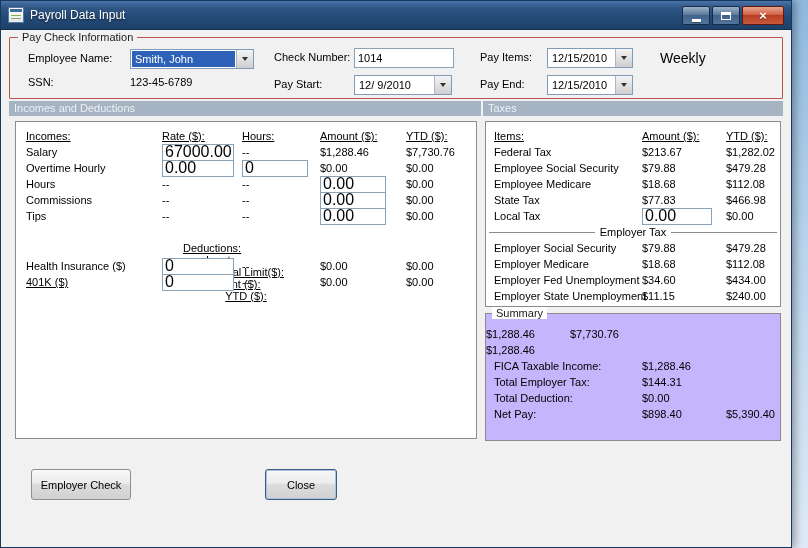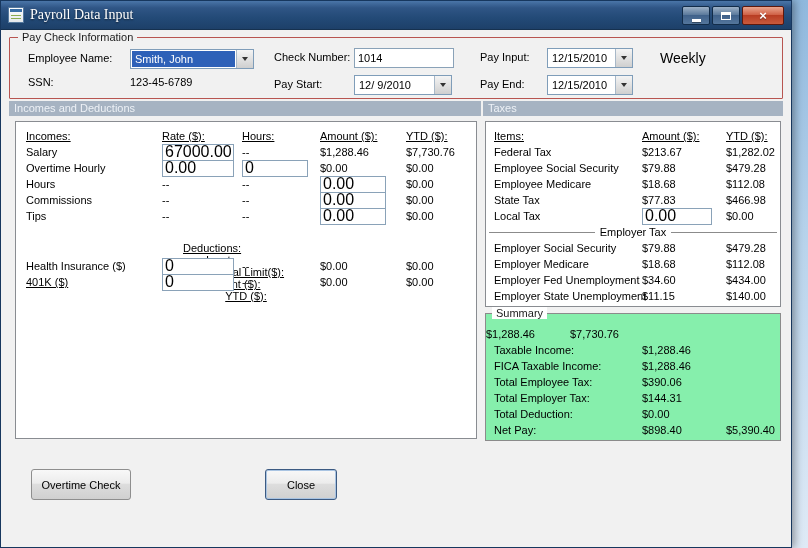--- a/index.html
+++ b/index.html
@@ -11,21 +11,21 @@
   }
   .window { position:absolute; left:0; top:0; width:792px; height:548px;
     border:1px solid #17375e; background:#f1f1f1; box-shadow:3px 0 8px rgba(0,0,0,.35); }
   .titlebar { height:29px;
     background:linear-gradient(180deg,#4a75a8 0%, #2f5585 25%, #234a77 60%, #1d4069 100%);
     display:flex; align-items:center; position:relative; border-bottom:1px solid #16314f; }
   .app-icon { width:16px; height:16px; margin:0 6px 0 7px; background:linear-gradient(#fdfdfd,#e4e8ec);
     border:1px solid #55799e; position:relative; flex:0 0 auto; }
   .app-icon::before { content:""; position:absolute; left:1px; right:1px; top:1px; height:3px; background:#3a6ea5; }
   .app-icon::after { content:""; position:absolute; left:2px; right:2px; top:7px; height:1px; background:#8bab4f; box-shadow:0 3px 0 #8bab4f; }
-  .title-text { color:#fff; font-size:14px; text-shadow:0 1px 2px rgba(0,0,0,.6); white-space:nowrap;font-family:Liberation Serif, serif; }
+  .title-text { color:#fff; font-size:12px; text-shadow:0 1px 2px rgba(0,0,0,.6); white-space:nowrap; }
   .win-controls { position:absolute; right:7px; top:5px; display:flex; gap:2px; }
   .wbtn { width:28px; height:19px; border:1px solid #122c49; border-radius:2px;
     background:linear-gradient(180deg,#9db1c7,#5c7b9d 45%,#40628b 50%,#54769c);
     display:flex; align-items:center; justify-content:center; color:#fff; cursor:default; }
   .wbtn.close { width:42px;
     background:linear-gradient(180deg,#eaa58e,#d06247 45%,#b83d23 50%,#c95b3d); border-color:#5e180c; }
   .glyph-min { width:9px; height:3px; background:#fff; margin-top:9px; box-shadow:0 1px 1px rgba(0,0,0,.4); }
   .glyph-max { width:10px; height:8px; border:1px solid #fff; border-top-width:3px; }
   .glyph-close { font-size:13px; font-weight:bold; line-height:1; text-shadow:0 1px 1px rgba(0,0,0,.4); }
 
@@ -74,21 +74,21 @@
 
   .grid-input { height:17px; border:1px solid #8aa2b8; font-size:16px; padding:0 2px;
     font-family:"Liberation Sans", sans-serif; background:#fff; color:#000; }
   .w72 { width:72px; } .w66 { width:66px; } .w70 { width:70px; }
 
   .divider { display:flex; align-items:center; height:16px; font-size:11px; margin:0 3px; color:#000; }
   .divider::before, .divider::after { content:""; flex:1; border-top:1px solid #8b8b8b; }
   .divider span { padding:0 5px; }
 
   .group-sum { position:absolute; left:484px; top:282px; width:296px; height:128px;
-    border:1px solid #8b8b8b; background:#86efac; }
+    border:1px solid #8b8b8b; background:#c4b5fd; }
   .group-sum .group-label { background:#fff; left:6px; }
   .sum-inner { padding-top:12px; }
 
   .btn { position:absolute; height:31px; border:1px solid #8e8e8e; border-radius:3px;
     background:linear-gradient(180deg,#f8f8f8,#ececec 45%,#dddddd 50%,#d0d0d0);
     font-size:11px; font-family:"Liberation Sans", sans-serif; color:#000; cursor:default; }
   .btn.primary { border:1px solid #3c5a82; box-shadow:inset 0 0 0 1px #a9c4e2; }
 </style>
 </head>
 <body>
@@ -120,21 +120,21 @@
       <div class="combo" style="left:120px;top:11px;width:124px">
         <span class="sel">Smith, John</span>
         <div class="drop">
           <div class="arrow-down"></div>
         </div>
       </div>
 
       <span class="lbl" style="left:264px;top:13px">Check Number:</span>
       <input class="textbox" style="left: 344px; top: 10px; width: 100px;" value="1014">
 
-      <span class="lbl" style="left:470px;top:13px">Pay Input:</span>
+      <span class="lbl" style="left:470px;top:13px">Pay Items:</span>
       <div class="combo" style="left:537px;top:10px;width:86px">
         <span class="txt">12/15/2010</span>
         <div class="drop">
           <div class="arrow-down"></div>
         </div>
       </div>
 
       <span class="freq" style="left:650px;top:12px">Weekly</span>
 
       <span class="lbl" style="left:18px;top:38px">SSN:</span>
@@ -285,62 +285,56 @@
           <span class="t-ytd">$112.08</span>
         </div>
         <div class="trow">
           <span class="t-item">Employer Fed Unemployment</span>
           <span class="t-amt">$34.60</span>
           <span class="t-ytd">$434.00</span>
         </div>
         <div class="trow">
           <span class="t-item">Employer State Unemployment</span>
           <span class="t-amt">$11.15</span>
-          <span class="t-ytd">$140.00</span>
+          <span class="t-ytd">$240.00</span>
         </div>
       </div>
     </div>
 
     <div class="group-sum">
       <span class="group-label">Summary</span>
       <div class="sum-inner">
         <div class="trow">
           <span class="t-amt">$1,288.46</span>
           <span class="t-ytd">$7,730.76</span>
         </div>
         <div class="trow">
-          <span class="t-item">Taxable Income:</span>
           <span class="t-amt">$1,288.46</span>
           <span class="t-ytd"></span>
         </div>
         <div class="trow">
           <span class="t-item">FICA Taxable Income:</span>
           <span class="t-amt">$1,288.46</span>
           <span class="t-ytd"></span>
         </div>
         <div class="trow">
-          <span class="t-item">Total Employee Tax:</span>
-          <span class="t-amt">$390.06</span>
-          <span class="t-ytd"></span>
-        </div>
-        <div class="trow">
           <span class="t-item">Total Employer Tax:</span>
           <span class="t-amt">$144.31</span>
           <span class="t-ytd"></span>
         </div>
         <div class="trow">
           <span class="t-item">Total Deduction:</span>
           <span class="t-amt">$0.00</span>
           <span class="t-ytd"></span>
         </div>
         <div class="trow">
           <span class="t-item">Net Pay:</span>
           <span class="t-amt">$898.40</span>
           <span class="t-ytd">$5,390.40</span>
         </div>
       </div>
     </div>
 
-    <button class="btn" style="left:30px;top:438px;width:100px">Overtime Check</button>
+    <button class="btn" style="left:30px;top:438px;width:100px">Employer Check</button>
     <button class="btn primary" style="left:264px;top:438px;width:72px">Close</button>
 
   </div>
 </div>
 
 </body></html>

